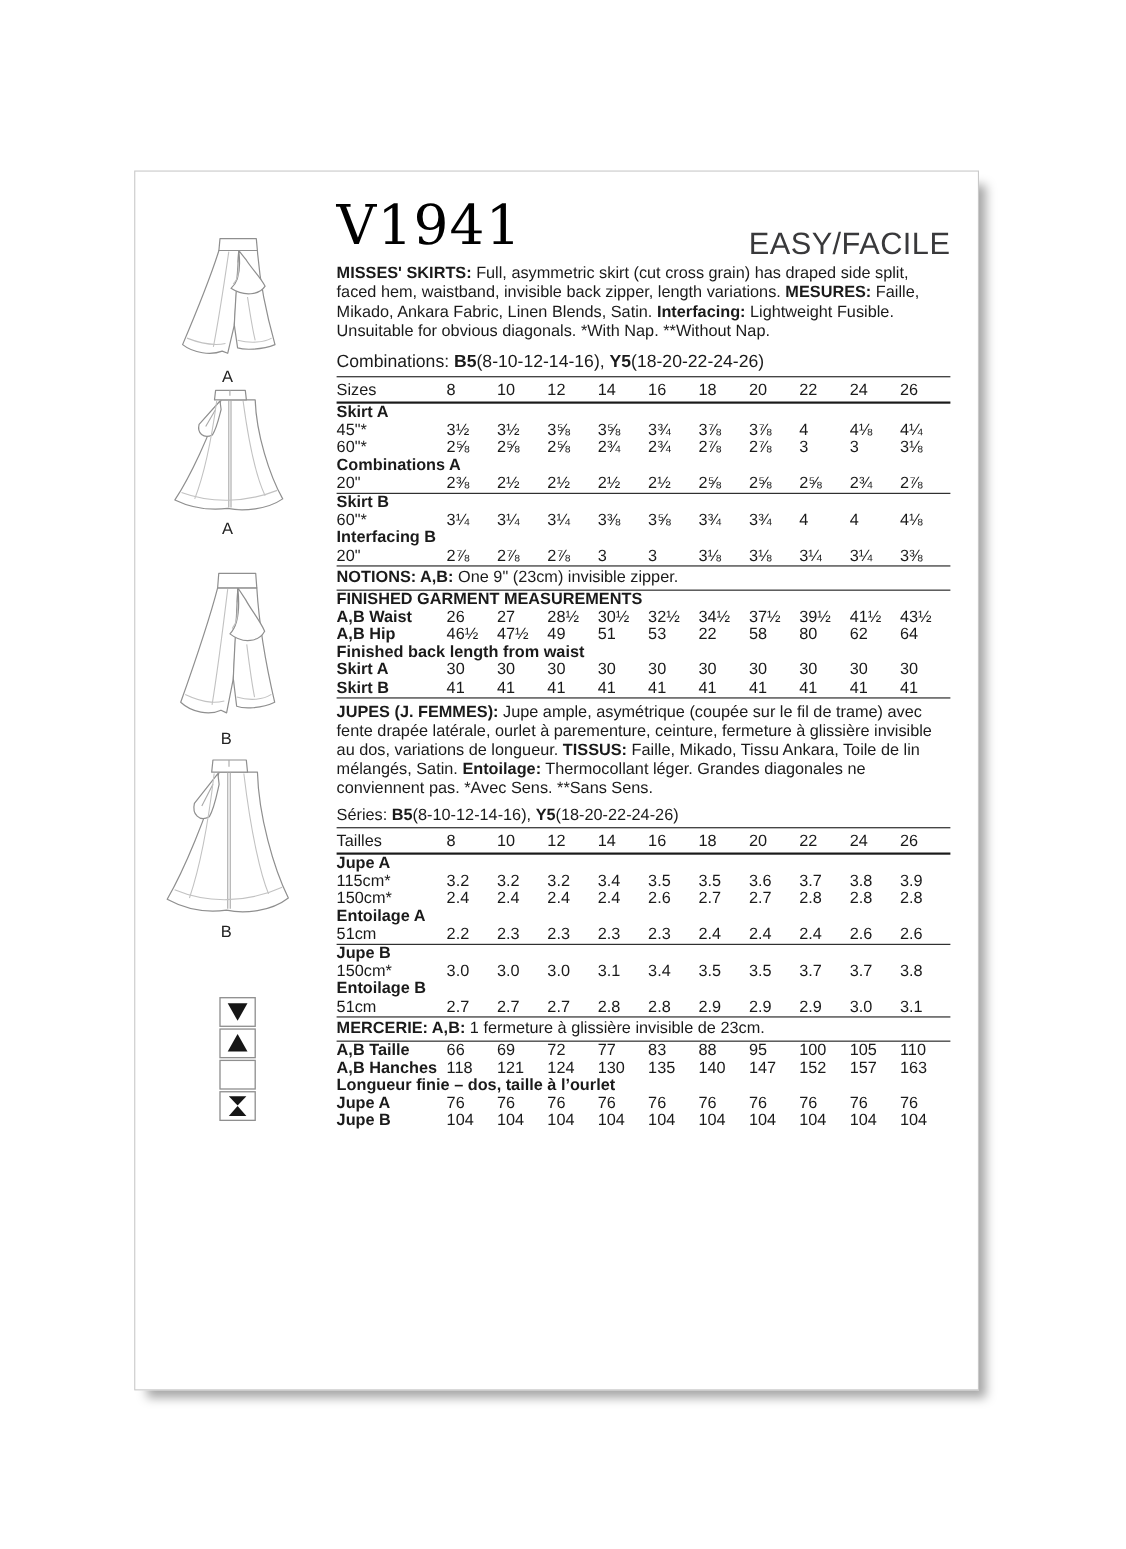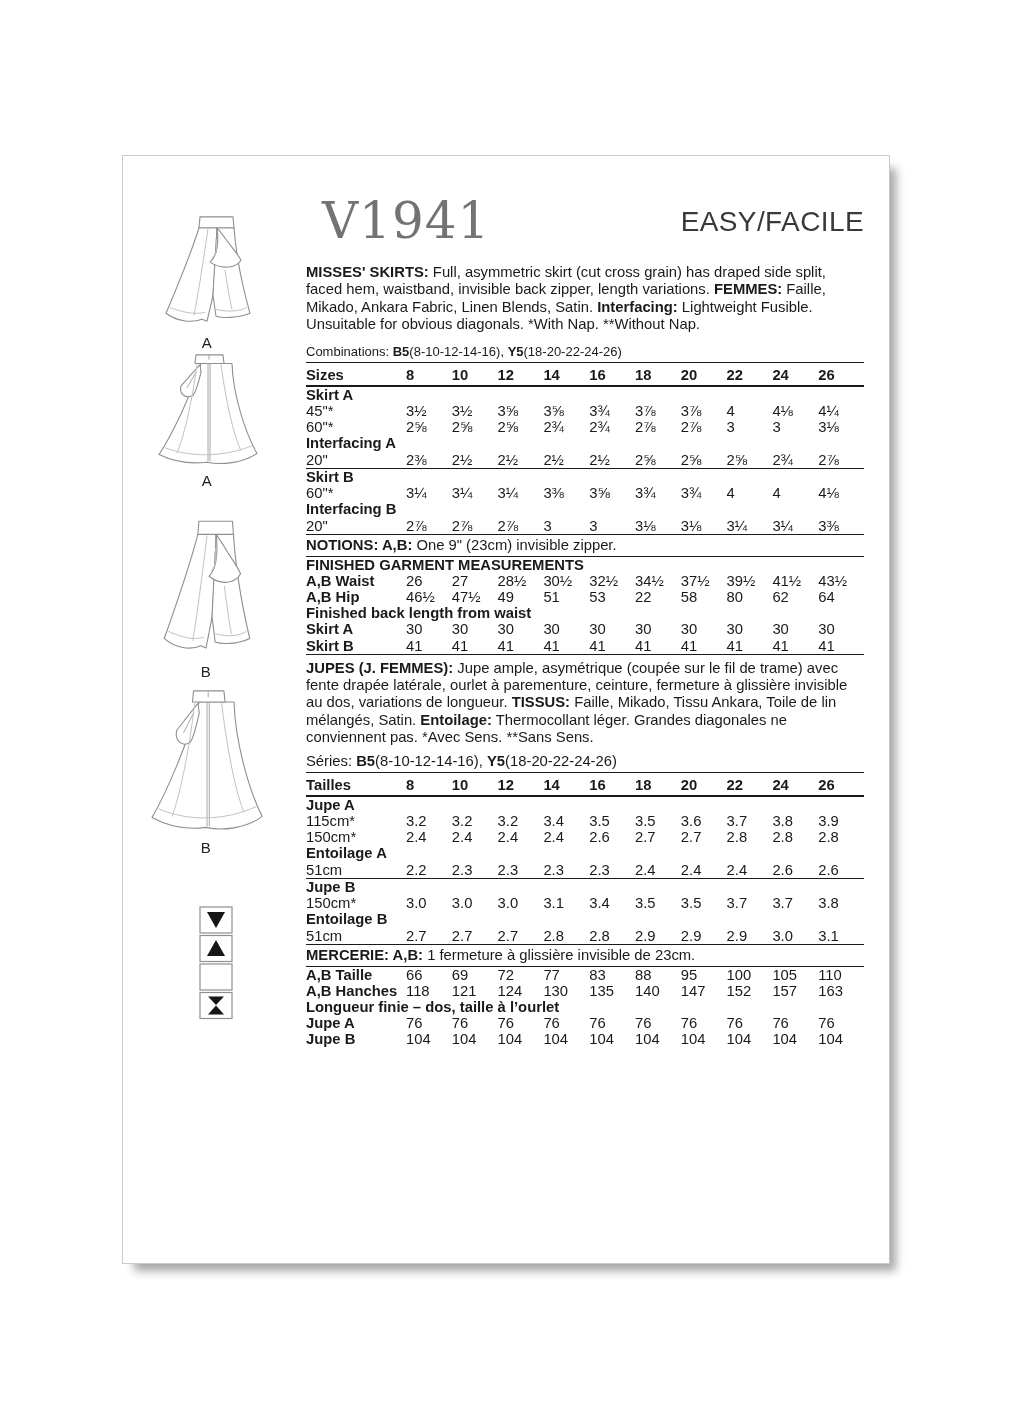--- a/index.html
+++ b/index.html
@@ -18,39 +18,39 @@
   .fig svg{display:block;margin:0 auto;}
   .fig .figlabel{font-size:15px;color:#222;margin-top:3px;letter-spacing:0.5px;}
   .sk-outline{fill:#ffffff;stroke:#8f8f8f;stroke-width:1.1;stroke-linejoin:round;vector-effect:non-scaling-stroke;}
   .sk-light{fill:none;stroke:#c2c2c2;stroke-width:1;vector-effect:non-scaling-stroke;}
   .sk-mid{fill:none;stroke:#a8a8a8;stroke-width:1;vector-effect:non-scaling-stroke;}
   .sym-box{fill:#ffffff;stroke:#8f8f8f;stroke-width:1.2;}
   .sym-fill{fill:#161616;}
   
   .content{position:absolute;left:183px;top:22px;width:558px;}
   h1.title{
-    margin:16px;font-family:"DejaVu Serif",serif;font-weight:400;
-    font-size:50px;line-height:54px;color:#737373;letter-spacing:1px;
+    margin:0;font-family:"DejaVu Serif",serif;font-weight:400;
+    font-size:50px;line-height:54px;color:#000000;letter-spacing:1px;
   }
   .badge{
     position:absolute;top:28px;right:0;
     font-size:28px;color:#39393b;letter-spacing:0.4px;
   }
   p{margin:0;}
   .para{font-size:14.8px;line-height:17.4px;margin-top:9px;}
   .para b{font-weight:700;}
-  .comb{font-size:13px;margin-top:10px;padding-bottom:3px;border-bottom:1.5px solid #1a1a1a;}
+  .comb{font-size:16px;margin-top:10px;padding-bottom:3px;border-bottom:1.5px solid #1a1a1a;}
   .noteline{font-size:14.8px;line-height:18px;padding:1px 0 2px;border-bottom:1.5px solid #1a1a1a;}
   .series{font-size:14.8px;margin-top:6px;padding-bottom:3px;border-bottom:1.5px solid #1a1a1a;}
   .fr{margin-top:5px;}
   
   .tbl{width:558px;}
   .trow{display:grid;grid-template-columns:100px repeat(10,1fr);height:16px;line-height:16px;font-size:14.8px;align-items:end;}
   .trow.head{height:22px;line-height:20px;border-bottom:2px solid #1a1a1a;}
-  .trow.head .tcell,.trow.head .tlabel{font-weight:700;}
+  .trow.head .tcell,.trow.head .tlabel{font-weight:400;}
   .trow.rb{border-bottom:1.5px solid #1a1a1a;height:17px;}
   .tlabel{white-space:nowrap;}
   .tlabel.b{font-weight:700;}
   .tlabel.span{grid-column:1 / -1;}
   .tcell{white-space:nowrap;}
 </style>
 </head>
 <body>
 
 <div class="page">
@@ -118,21 +118,21 @@
       <path class="sym-fill" d="M9,90.5 L25,90.5 L17,99 Z"></path>
       <path class="sym-fill" d="M9,108.5 L25,108.5 L17,99.5 Z"></path>
     </svg>
   </div>
 
   <div class="content">
 
     <h1 class="title">V1941</h1>
     <div class="badge">EASY/FACILE</div>
 
-    <p class="para"><b>MISSES' SKIRTS:</b><span> Full, asymmetric skirt (cut cross grain) has draped side split, faced hem, waistband, invisible back zipper, length variations. </span><b>FEMMES:</b><span> Faille, Mikado, Ankara Fabric, Linen Blends, Satin. </span><b>Interfacing:</b><span> Lightweight Fusible. Unsuitable for obvious diagonals. *With Nap. **Without Nap.</span></p>
+    <p class="para"><b>MISSES' SKIRTS:</b><span> Full, asymmetric skirt (cut cross grain) has draped side split, faced hem, waistband, invisible back zipper, length variations. </span><b>MESURES:</b><span> Faille, Mikado, Ankara Fabric, Linen Blends, Satin. </span><b>Interfacing:</b><span> Lightweight Fusible. Unsuitable for obvious diagonals. *With Nap. **Without Nap.</span></p>
 
     <p class="comb"><span>Combinations: </span><b>B5</b><span>(8-10-12-14-16), </span><b>Y5</b><span>(18-20-22-24-26)</span></p>
 
     <div class="tbl">
         <div class="trow head">
           <span class="tlabel b">Sizes</span>
           <span class="tcell">8</span>
           <span class="tcell">10</span>
           <span class="tcell">12</span>
           <span class="tcell">14</span>
@@ -166,21 +166,21 @@
           <span class="tcell">2⅝</span>
           <span class="tcell">2¾</span>
           <span class="tcell">2¾</span>
           <span class="tcell">2⅞</span>
           <span class="tcell">2⅞</span>
           <span class="tcell">3</span>
           <span class="tcell">3</span>
           <span class="tcell">3⅛</span>
         </div>
         <div class="trow">
-          <span class="tlabel b span">Interfacing A</span>
+          <span class="tlabel b span">Combinations A</span>
         </div>
         <div class="trow rb">
           <span class="tlabel">20"</span>
           <span class="tcell">2⅜</span>
           <span class="tcell">2½</span>
           <span class="tcell">2½</span>
           <span class="tcell">2½</span>
           <span class="tcell">2½</span>
           <span class="tcell">2⅝</span>
           <span class="tcell">2⅝</span>

